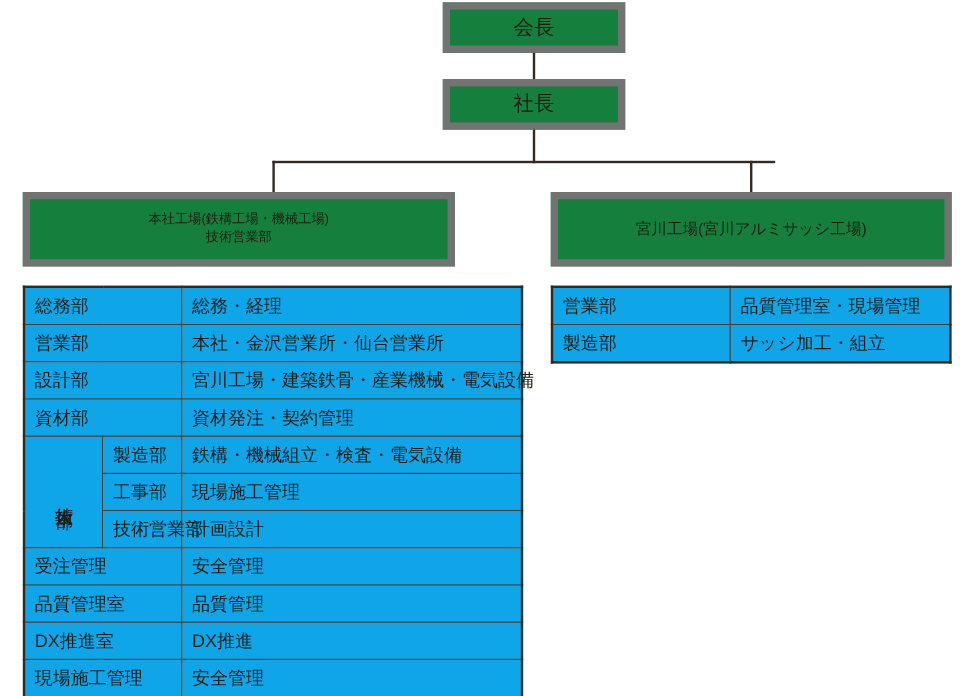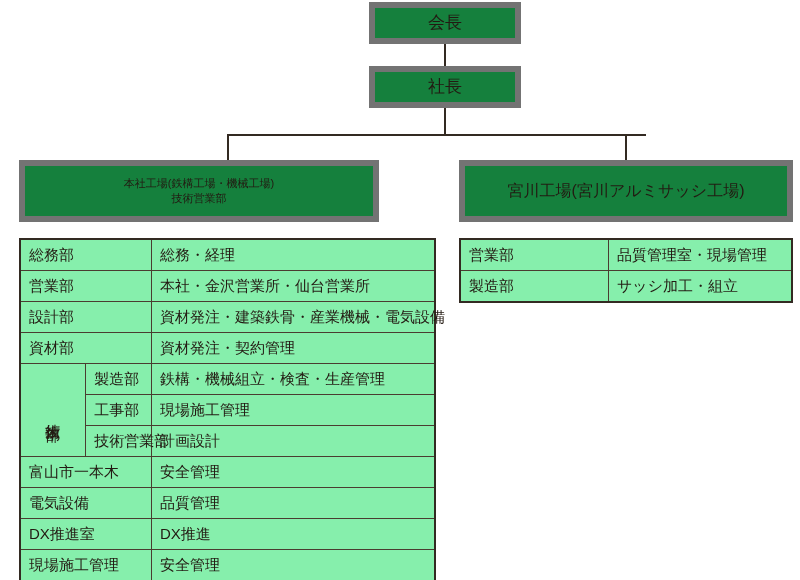--- a/index.html
+++ b/index.html
@@ -61,21 +61,21 @@
     width: 360px;
     height: 62px;
     font-size: 11px;
     text-align: center;
   }
   #plant-miyagawa-header {
     left: 459px;
     top: 160px;
     width: 334px;
     height: 62px;
-    font-size: 16px;
+    font-size: 13px;
   }
 
   
   .connector {
     position: absolute;
     background: #332a22;
   }
   .v-line { width: 2px; }
   .h-line { height: 2px; }
 
@@ -87,21 +87,21 @@
 
   
   .dept-table {
     position: absolute;
     border-collapse: collapse;
     background: #fdf4ef;
     table-layout: fixed;
   }
   .dept-table td {
     border: 1px solid #4a3c30;
-    background: #86efac;
+    background: #0ea5e9;
     font-size: 15px;
     padding: 3px 8px;
     height: 24px;
     white-space: nowrap;
     vertical-align: middle;
   }
 
   #dept-table-main {
     left: 19px;
     top: 238px;
@@ -172,47 +172,47 @@
       <tr>
         <td class="col-unit" colspan="2">総務部</td>
         <td class="col-detail">総務・経理</td>
       </tr>
       <tr>
         <td class="col-unit" colspan="2">営業部</td>
         <td class="col-detail">本社・金沢営業所・仙台営業所</td>
       </tr>
       <tr>
         <td class="col-unit" colspan="2">設計部</td>
-        <td class="col-detail">資材発注・建築鉄骨・産業機械・電気設備</td>
+        <td class="col-detail">宮川工場・建築鉄骨・産業機械・電気設備</td>
       </tr>
       <tr>
         <td class="col-unit" colspan="2">資材部</td>
         <td class="col-detail">資材発注・契約管理</td>
       </tr>
 
       <tr>
         <td class="group-label" rowspan="3"><span class="vtext">技術本部</span></td>
         <td class="sub-unit">製造部</td>
-        <td class="col-detail">鉄構・機械組立・検査・生産管理</td>
+        <td class="col-detail">鉄構・機械組立・検査・電気設備</td>
       </tr>
       <tr>
         <td class="sub-unit">工事部</td>
         <td class="col-detail">現場施工管理</td>
       </tr>
       <tr>
         <td class="sub-unit">技術営業部</td>
         <td class="col-detail">計画設計</td>
       </tr>
 
       <tr>
-        <td class="col-unit" colspan="2">富山市一本木</td>
+        <td class="col-unit" colspan="2">受注管理</td>
         <td class="col-detail">安全管理</td>
       </tr>
       <tr>
-        <td class="col-unit" colspan="2">電気設備</td>
+        <td class="col-unit" colspan="2">品質管理室</td>
         <td class="col-detail">品質管理</td>
       </tr>
       <tr>
         <td class="col-unit" colspan="2">DX推進室</td>
         <td class="col-detail">DX推進</td>
       </tr>
       <tr>
         <td class="col-unit" colspan="2">現場施工管理</td>
         <td class="col-detail">安全管理</td>
       </tr>

